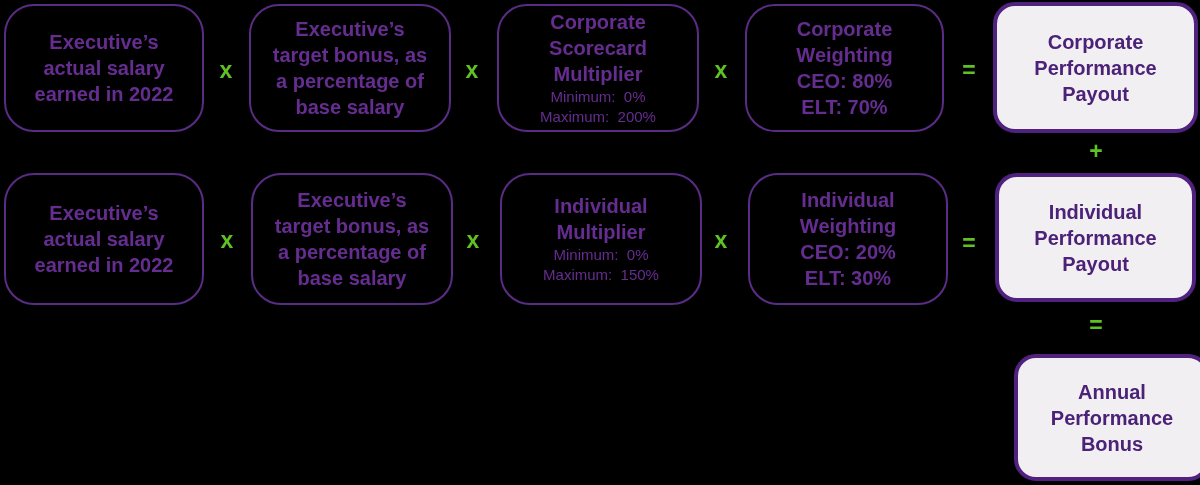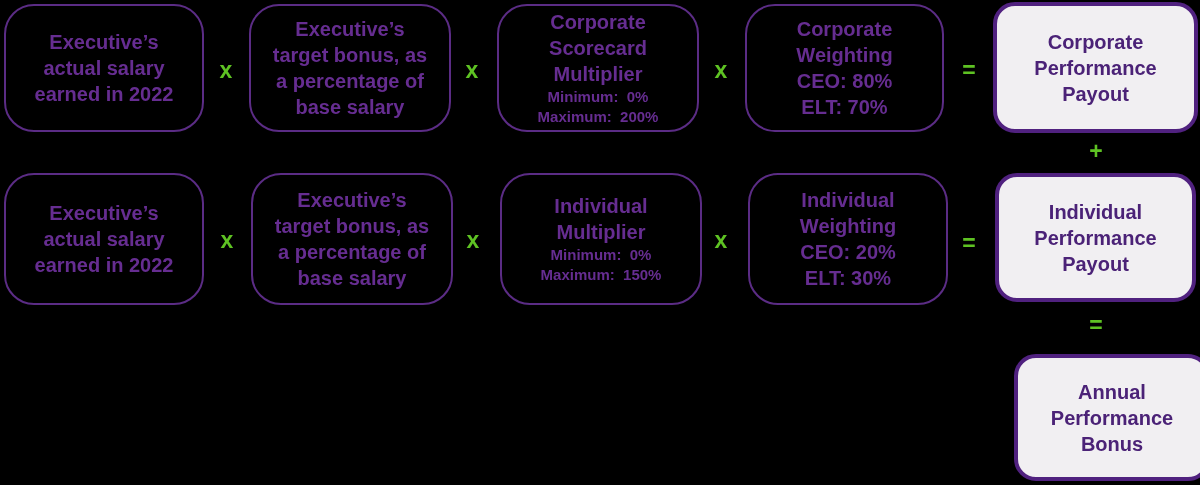--- a/index.html
+++ b/index.html
@@ -38,21 +38,21 @@
   }
   .boxtext {
     white-space: pre-wrap;
     font-size: 20px;
     font-weight: 700;
     line-height: 26px;
   }
   .boxsubtext {
     white-space: pre-wrap;
     font-size: 15px;
-    font-weight: 700;
+    font-weight: 400;
     line-height: 20px;
   }
   .op {
     position: absolute;
     transform: translate(-50%, -50%);
     color: var(--operator-green, #5EC223);
     font-size: 23px;
     font-weight: 700;
     line-height: 1;
   }

